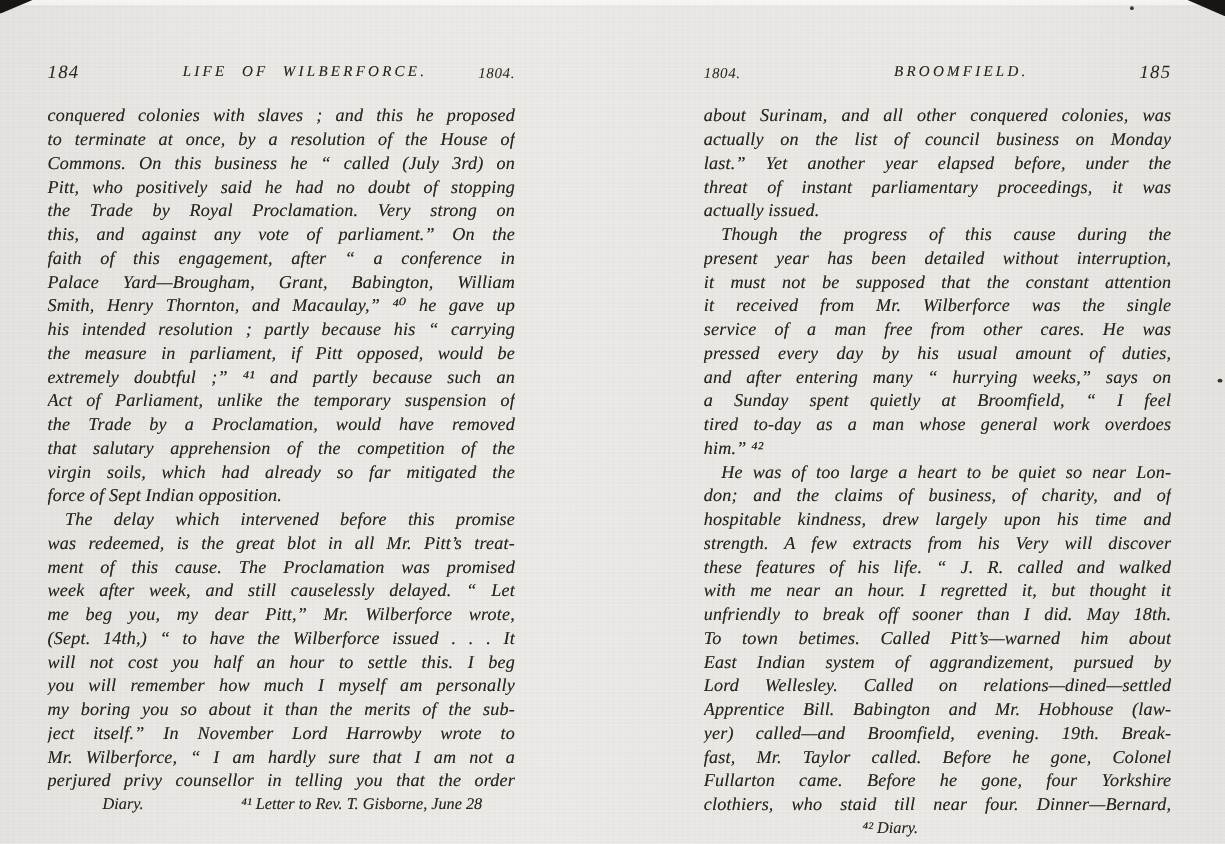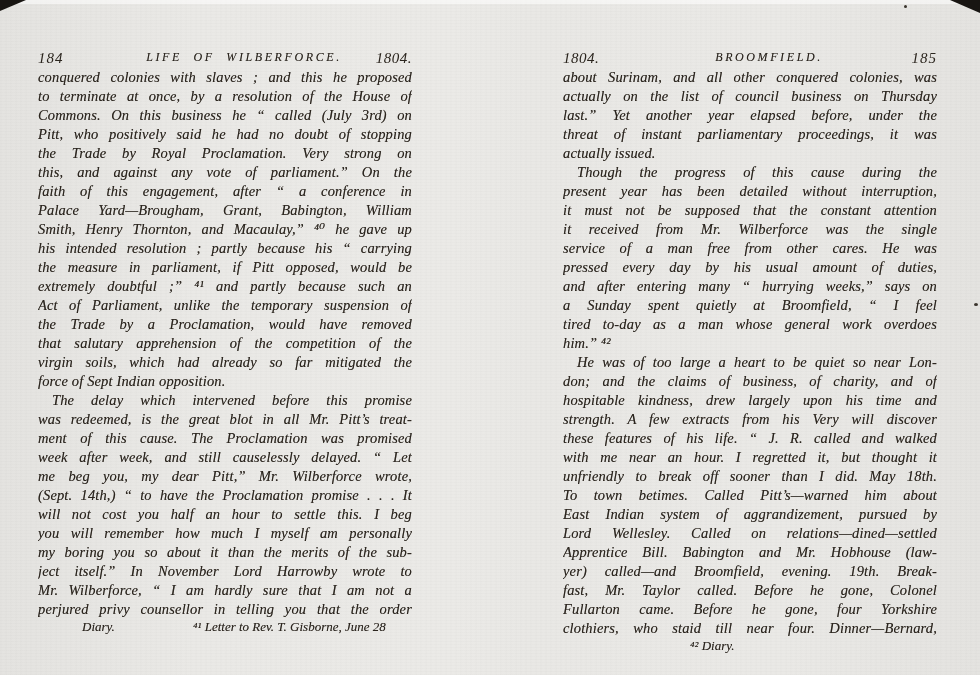--- a/index.html
+++ b/index.html
@@ -25,29 +25,29 @@
   .speck-a{left:904px;top:5px;width:3px;height:3px;}
   .speck-b{left:974px;top:303px;width:4px;height:3px;}
 
   .page{position:absolute;top:16px;width:374px;height:675px;font-style:italic;}
   .page-left{left:38px;}
   .page-right{left:563px;}
 
   .page-header{position:relative;margin-top:34px;height:18px;
     display:flex;justify-content:space-between;align-items:baseline;}
   .page-num{font-size:15px;letter-spacing:1px;}
-  .year{font-size:15px;letter-spacing:0.5px;}
+  .year{font-size:12px;letter-spacing:0.5px;}
   .running-title{
     position:absolute;left:50%;transform:translateX(-50%);
     font-size:12px;letter-spacing:2.6px;word-spacing:6px;white-space:nowrap;
     text-shadow:0 0 0.4px rgba(0,0,0,0.35);
     margin-left:19px;
   }
 
-  .lines{margin-top:0;}
+  .lines{margin-top:16px;}
   .line{
     height:19px;line-height:19px;overflow:hidden;
     font-size:14.5px;letter-spacing:0.15px;
     text-align:justify;text-align-last:justify;-moz-text-align-last:justify;
     text-shadow:0 0 0.45px rgba(20,15,10,0.45);
     white-space:normal;
   }
   .line.p-start{text-indent:14px;}
   .line.p-end{text-align-last:left;-moz-text-align-last:left;}
 
@@ -89,21 +89,21 @@
       <div class="line">Act of Parliament, unlike the temporary suspension of</div>
       <div class="line">the Trade by a Proclamation, would have removed</div>
       <div class="line">that salutary apprehension of the competition of the</div>
       <div class="line">virgin soils, which had already so far mitigated the</div>
       <div class="line p-end">force of Sept Indian opposition.</div>
       <div class="line p-start">The delay which intervened before this promise</div>
       <div class="line">was redeemed, is the great blot in all Mr. Pitt’s treat-</div>
       <div class="line">ment of this cause. The Proclamation was promised</div>
       <div class="line">week after week, and still causelessly delayed. “ Let</div>
       <div class="line">me beg you, my dear Pitt,” Mr. Wilberforce wrote,</div>
-      <div class="line">(Sept. 14th,) “ to have the Proclamation promise . . . It</div>
+      <div class="line">(Sept. 14th,) “ to have the Wilberforce issued . . . It</div>
       <div class="line">will not cost you half an hour to settle this. I beg</div>
       <div class="line">you will remember how much I myself am personally</div>
       <div class="line">my boring you so about it than the merits of the sub-</div>
       <div class="line">ject itself.” In November Lord Harrowby wrote to</div>
       <div class="line">Mr. Wilberforce, “ I am hardly sure that I am not a</div>
       <div class="line">perjured privy counsellor in telling you that the order</div>
     </div>
   <div class="footnote-row">
     <span class="fn-left">Diary.</span>
     <span class="fn-right">⁴¹ Letter to Rev. T. Gisborne, June 28</span>
@@ -111,21 +111,21 @@
 </div>
 
 <div class="page page-right">
   <div class="page-header">
     <span class="year">1804.</span>
     <span class="running-title">BROOMFIELD.</span>
     <span class="page-num">185</span>
   </div>
   <div class="lines">
       <div class="line">about Surinam, and all other conquered colonies, was</div>
-      <div class="line">actually on the list of council business on Thursday</div>
+      <div class="line">actually on the list of council business on Monday</div>
       <div class="line">last.” Yet another year elapsed before, under the</div>
       <div class="line">threat of instant parliamentary proceedings, it was</div>
       <div class="line p-end">actually issued.</div>
       <div class="line p-start">Though the progress of this cause during the</div>
       <div class="line">present year has been detailed without interruption,</div>
       <div class="line">it must not be supposed that the constant attention</div>
       <div class="line">it received from Mr. Wilberforce was the single</div>
       <div class="line">service of a man free from other cares. He was</div>
       <div class="line">pressed every day by his usual amount of duties,</div>
       <div class="line">and after entering many “ hurrying weeks,” says on</div>

